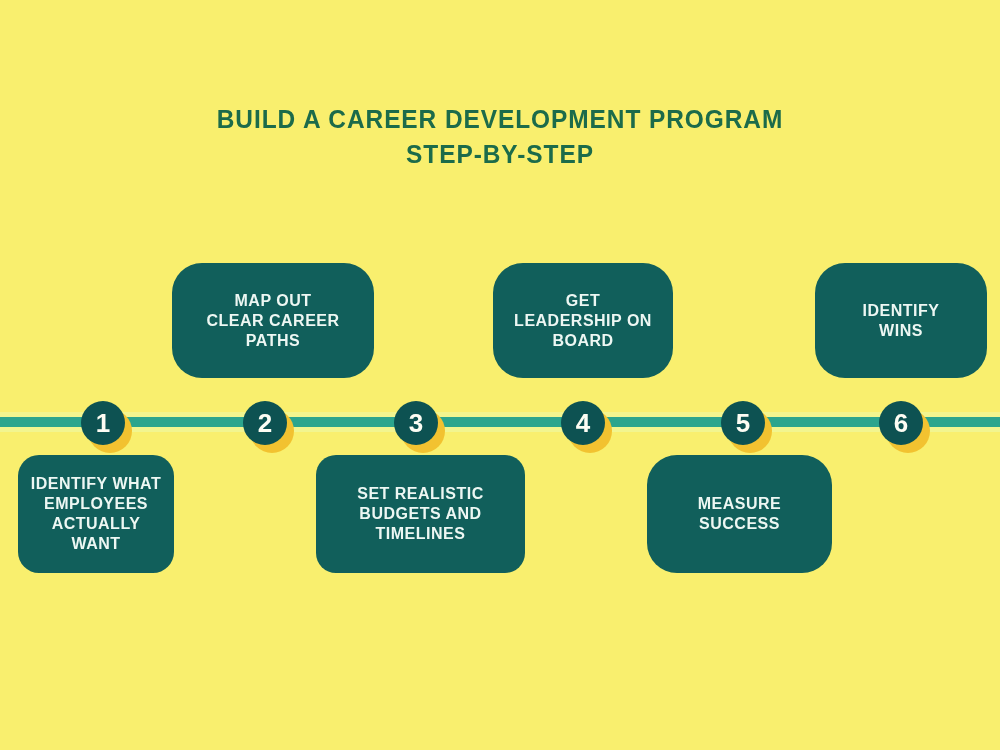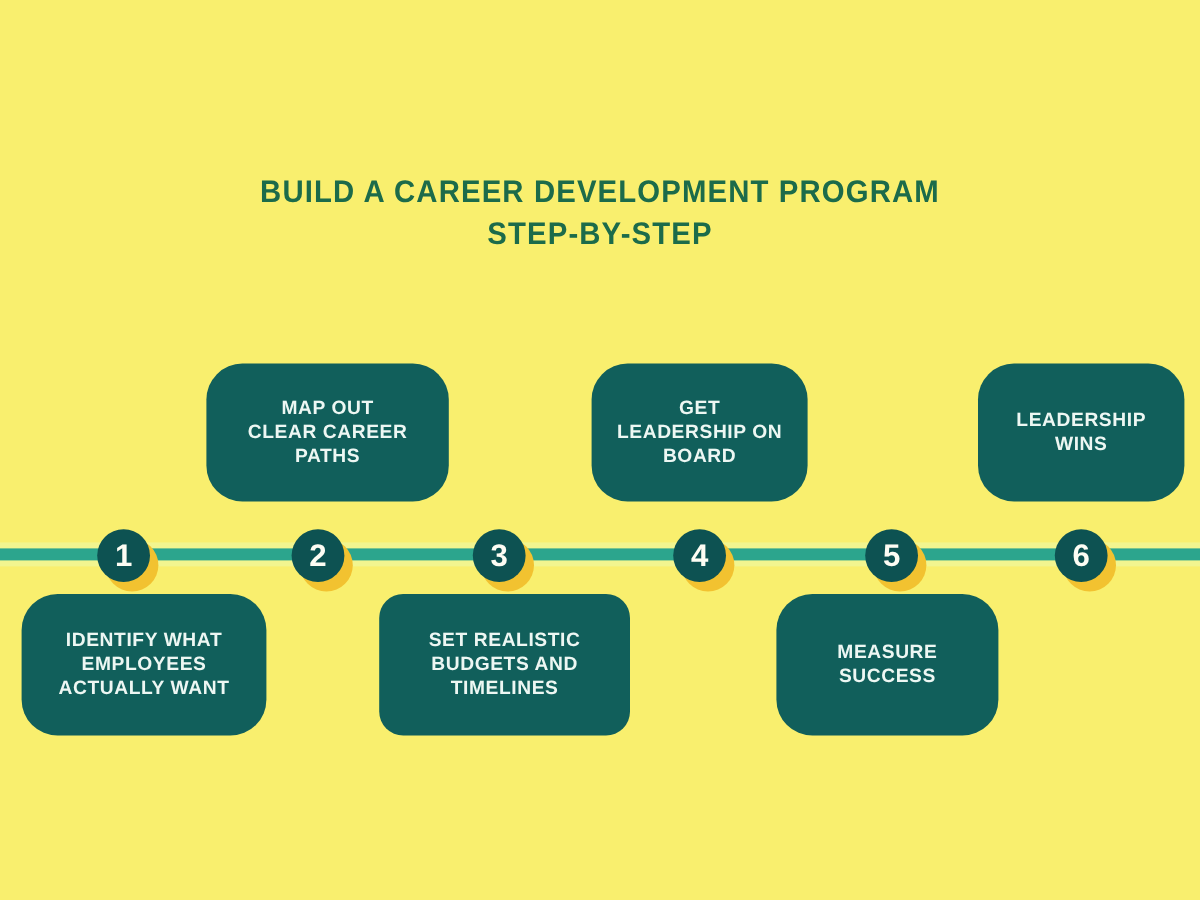--- a/index.html
+++ b/index.html
@@ -5,21 +5,21 @@
   * { margin: 0; padding: 0; box-sizing: border-box; }
   html, body { width: 1000px; height: 750px; }
   body {
     position: relative;
     width: 1000px;
     height: 750px;
     background: #F9EF6E;
     overflow: hidden;
     font-family: "Liberation Sans", "DejaVu Sans", sans-serif;
   }
-  .canvas { position: absolute; inset: 0; margin-top: 40px; }
+  .canvas { position: absolute; inset: 0; }
 
   
   .title {
     position: absolute;
     top: 102px;
     left: 0;
     width: 1000px;
     text-align: center;
     color: #1C6B4A;
     font-weight: 800;
@@ -83,21 +83,21 @@
   .step-box span {
     color: #EDF7F3;
     font-weight: 800;
     font-size: 16px;
     letter-spacing: 0.5px;
     line-height: 20px;
     white-space: pre-line;
   }
   .above { top: 263px; height: 115px; }
   .below { top: 455px; height: 118px; }
-  .b1 { left: 18px;  width: 204px; }
+  .b1 { left: 18px;  width: 156px; border-radius: 21px; }
   .b2 { left: 172px; width: 202px; }
   .b3 { left: 316px; width: 209px; border-radius: 20px; }
   .b4 { left: 493px; width: 180px; }
   .b5 { left: 647px; width: 185px; justify-content: center; }
   .b6 { left: 815px; width: 172px; }
 </style>
 </head>
 <body>
 
 <div class="canvas">
@@ -128,21 +128,21 @@
   <div class="step-box above b4">
     <span>GET
 LEADERSHIP ON
 BOARD</span>
   </div>
   <div class="step-box below b5">
     <span>MEASURE
 SUCCESS</span>
   </div>
   <div class="step-box above b6">
-    <span>LEADERSHIP
+    <span>IDENTIFY
 WINS</span>
   </div>
 
   <div class="step-circle c1">
     <span>1</span>
   </div>
   <div class="step-circle c2">
     <span>2</span>
   </div>
   <div class="step-circle c3">

